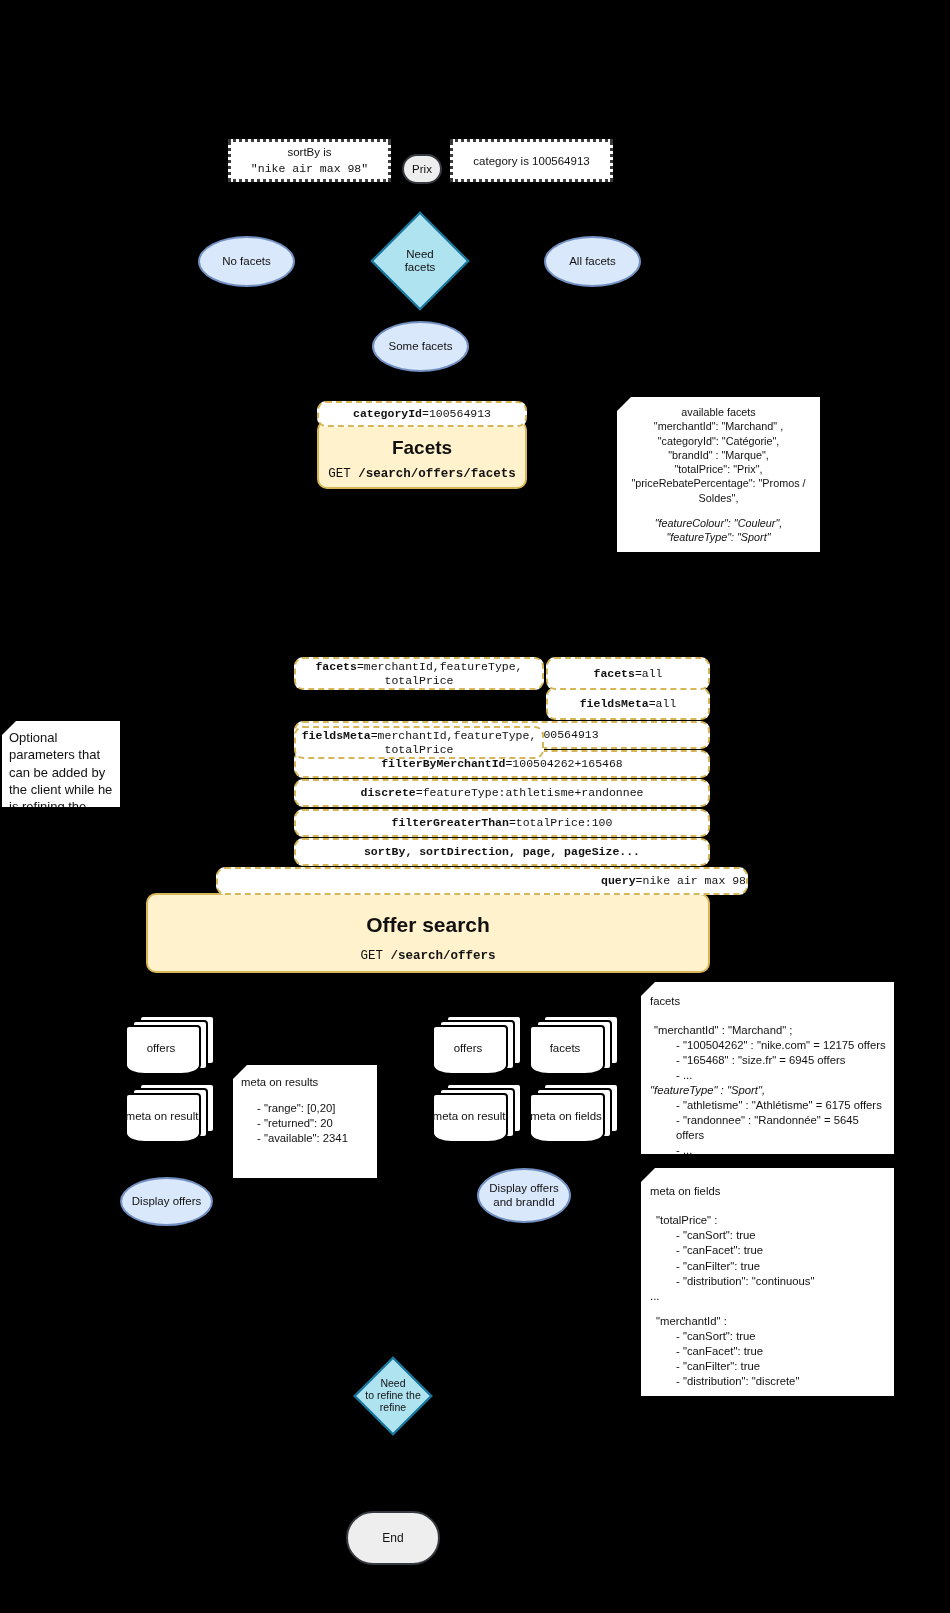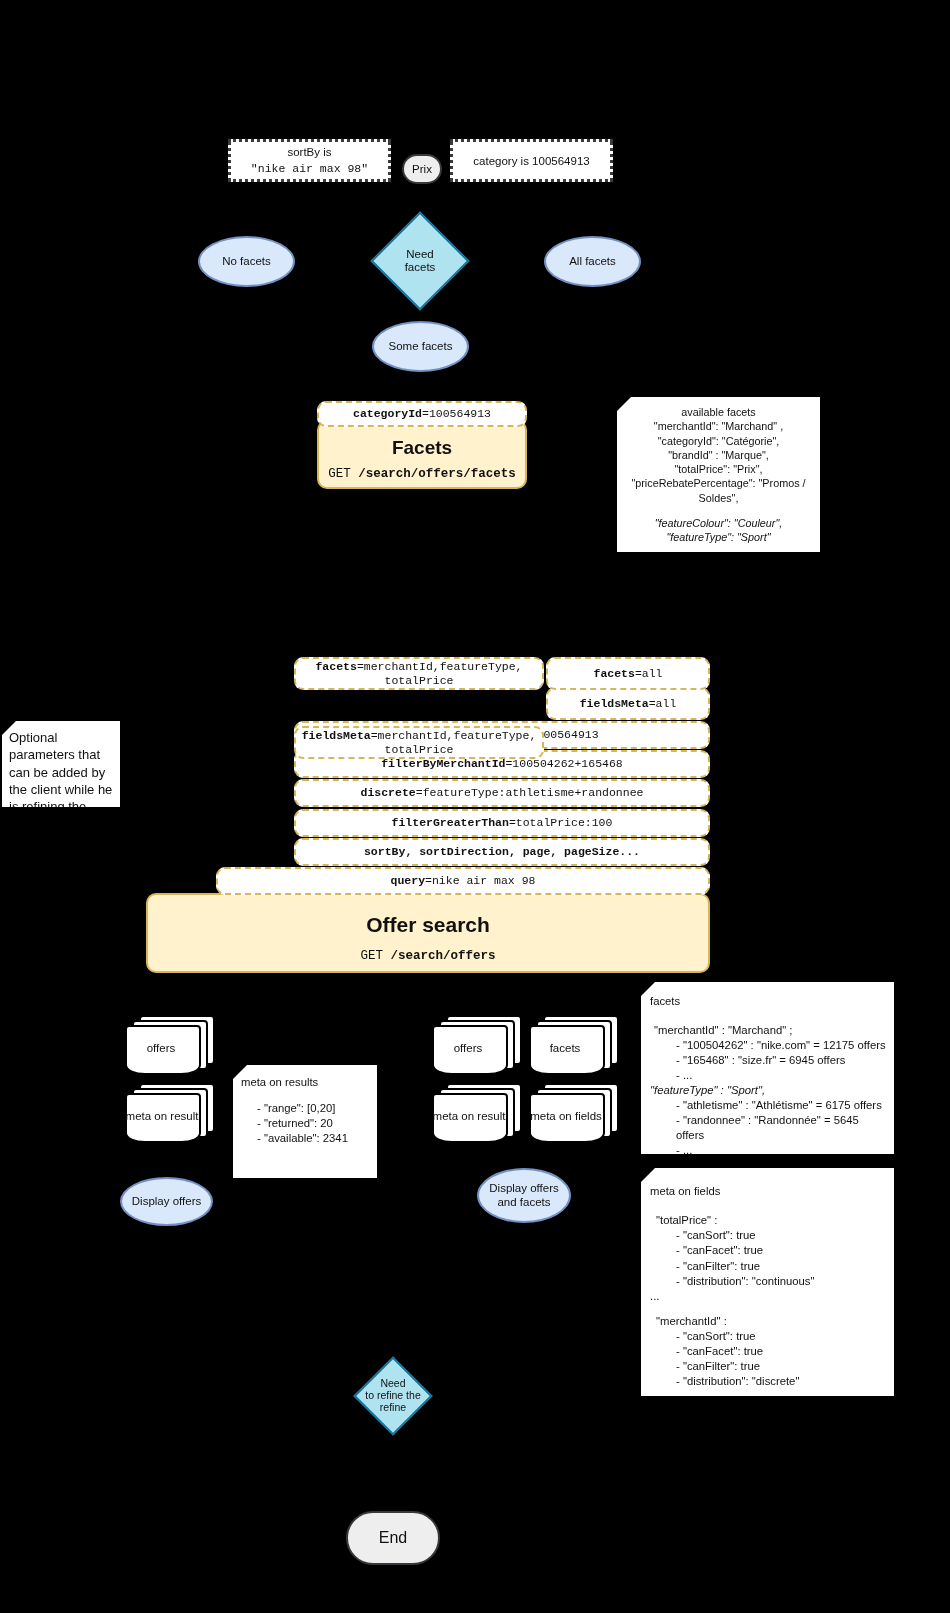--- a/index.html
+++ b/index.html
@@ -152,21 +152,21 @@
   </div>
 
   <div class="node param" style="left:294px;top:809px;width:416px;height:28px;font-size:11.5px;z-index:7;">
     <span><b>filterGreaterThan</b><span>=totalPrice:100</span></span>
   </div>
 
   <div class="node param" style="left:294px;top:838px;width:416px;height:28px;font-size:11.5px;z-index:6;">
     <span><b>sortBy, sortDirection, page, pageSize...</b></span>
   </div>
 
-  <div class="node param" style="left:216px;top:867px;width:494px;height:28px;font-size:11.5px;z-index:5;">
+  <div class="node param" style="left:216px;top:867px;width:532px;height:28px;font-size:11.5px;z-index:5;justify-content:flex-end;">
     <span><b>query</b><span>=nike air max 98</span></span>
   </div>
 
   <div class="node apibox" style="left:146px;top:893px;width:564px;height:80px;z-index:4;padding-top:10px;">
     <div class="title" style="font-size:21px;">Offer search</div>
     <div class="verb" style="font-size:12.5px;margin-top:12px;">
       <span>GET </span><b>/search/offers</b>
     </div>
   </div>
 
@@ -222,21 +222,21 @@
   <div class="docstack" style="left:529px;top:1083px;width:88px;height:62px;">
     <div class="sheet" style="left:14px;top:0;width:72px;height:46px;"></div>
     <div class="sheet" style="left:7px;top:5px;width:72px;height:46px;"></div>
     <div class="sheet" style="left:0;top:10px;width:72px;height:46px;border-bottom-left-radius:20px 10px;border-bottom-right-radius:20px 10px;"></div>
     <div class="lbl" style="left:-2px;top:10px;width:78px;height:46px;font-size:11.5px;">meta on fields</div>
   </div>
 
   <div class="node ellipse" style="left:477px;top:1168px;width:94px;height:55px;font-size:11.5px;">
     <span>
       <span>Display offers</span><br>
-      <span>and facets</span>
+      <span>and brandId</span>
     </span>
   </div>
 
   <div class="node note" style="left:641px;top:982px;width:253px;height:172px;font-size:11.3px;line-height:1.33;padding:12px 5px 5px 9px;">
     <div>facets</div>
     <div style="height:14px;"></div>
     <div style="padding-left:4px;">"merchantId" : "Marchand" ;</div>
     <div style="padding-left:26px;">- "100504262" :  "nike.com" = 12175 offers</div>
     <div style="padding-left:26px;">- "165468" : "size.fr" = 6945 offers</div>
     <div style="padding-left:26px;">- ...</div>
@@ -269,17 +269,17 @@
 
   <div class="node diamond" style="left:365px;top:1368px;width:56px;height:56px;"></div>
   <div class="diamond-label" style="left:345px;top:1362px;width:96px;height:68px;font-size:10.5px;">
     <div>
       <div>Need</div>
       <div>to refine the</div>
       <div>refine</div>
     </div>
   </div>
 
-  <div class="node terminal" style="left:346px;top:1511px;width:94px;height:54px;font-size:16px;">
+  <div class="node terminal" style="left:346px;top:1511px;width:94px;height:54px;font-size:12px;">
     <span>End</span>
   </div>
 
 </div>
 
 </body></html>

